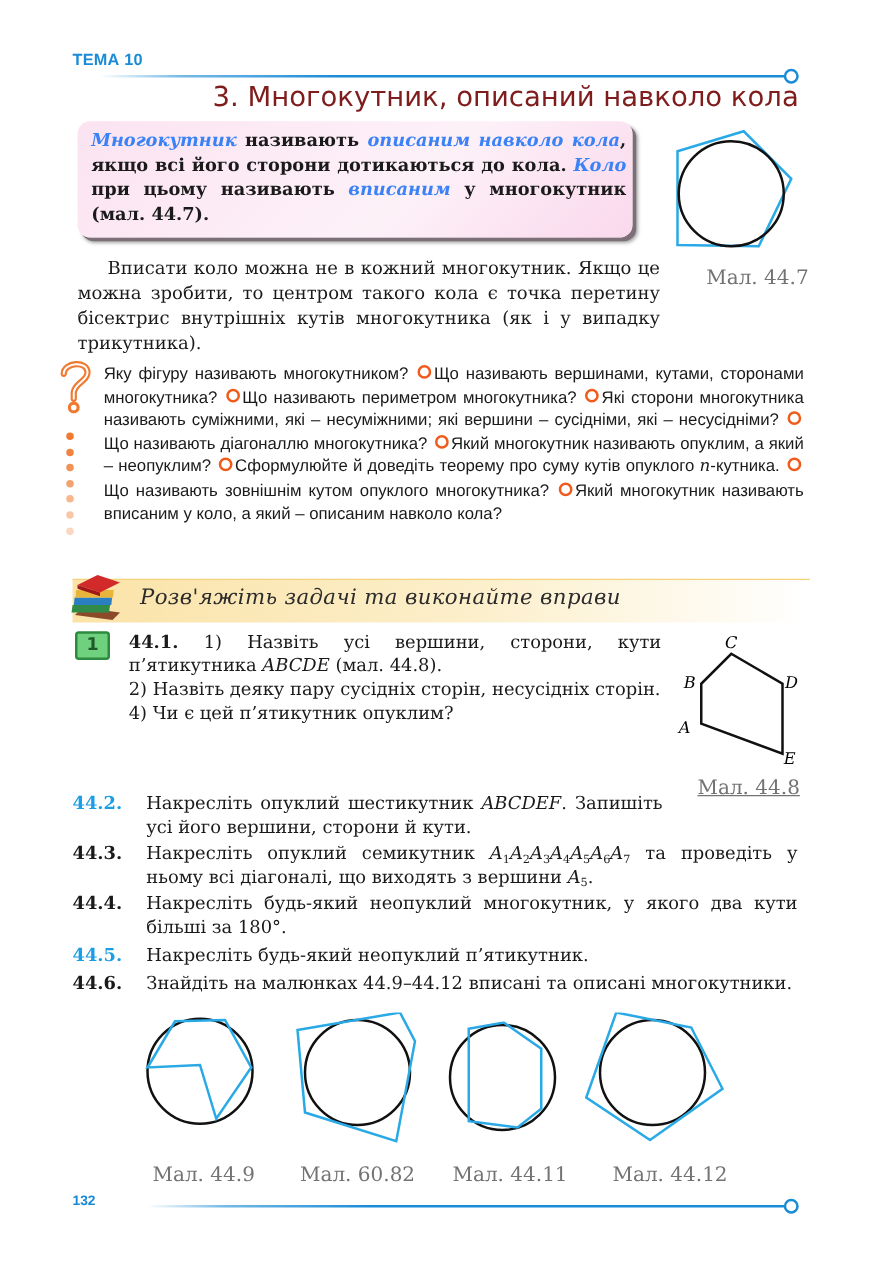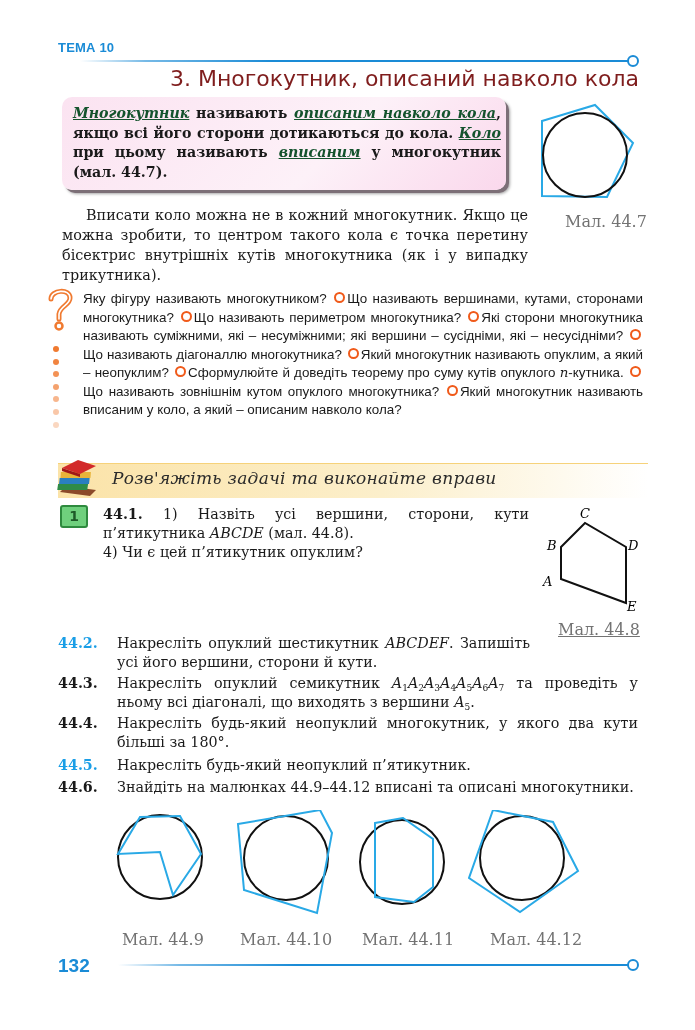--- a/index.html
+++ b/index.html
@@ -8,21 +8,21 @@
 
   .topic { left: 58px; top: 40px; font-family: "Liberation Sans", sans-serif; font-weight: bold; font-size: 13px; color: #1a8bd6; letter-spacing: 0.2px; }
   .rule { height: 2px; background: linear-gradient(to right, rgba(26,139,214,0) 0%, rgba(26,139,214,0.6) 12%, #1a8bd6 35%, #1a8bd6 100%); }
   .rule-end { width: 8px; height: 8px; border: 2px solid #1a8bd6; border-radius: 50%; background: #fff; }
   .section-title { left: 170px; top: 66px; font-family: "DejaVu Sans", sans-serif; font-size: 22px; color: #7f1d1d; }
 
   .defbox { left: 62px; top: 97px; width: 444px; height: 93px; border-radius: 10px;
     background: linear-gradient(135deg, #fbe3f1 0%, #fdf1f8 60%, #fad8ec 100%);
     box-shadow: 3px 3px 0 #7c6f77, 4px 4px 3px rgba(0,0,0,0.35); }
   .deftext { left: 73px; top: 104px; width: 428px; font-family: "DejaVu Serif", serif; font-weight: bold; font-size: 14.2px; line-height: 19.5px; text-align: justify; color: #1a1a1a; }
-  .pink { color: #14532d; font-style: italic; text-decoration: underline; }
+  .pink { color: #3b82f6; font-style: italic; }
 
   .para { left: 62px; top: 205px; width: 466px; font-size: 14.4px; line-height: 20px; text-align: justify; }
   .para .indent { display: inline-block; width: 24px; }
 
   .caption { font-family: "DejaVu Serif", serif; font-size: 16px; color: #737373; }
 
   .qicon { left: 46px; top: 287px; }
   .dots { left: 53px; }
   .dot { width: 6px; height: 6px; border-radius: 50%; background: #f07a30; margin-bottom: 6.6px; }
   .qtext { left: 83px; top: 290px; width: 560px; font-family: "Liberation Sans", sans-serif; font-size: 13.4px; line-height: 18.5px; text-align: justify; color: #1a1a1a; }
@@ -35,21 +35,21 @@
   .level { left: 60px; top: 505px; width: 24px; height: 19px; border: 2px solid #2e8a3e; border-radius: 3px; background: #6fd07d; font-family: "DejaVu Sans", sans-serif; font-size: 14px; font-weight: bold; color: #1e5a28; text-align: center; line-height: 19px; }
 
   .task { font-size: 14.3px; line-height: 19px; text-align: justify; }
   .tnum { font-weight: bold; }
   .tnum.blue { color: #1a9ee6; }
   .hang { position: absolute; left: 0; top: 0; }
   .tbody { margin-left: 59px; }
   sub { font-size: 9px; vertical-align: -3px; line-height: 0; }
   i { font-style: italic; }
 
-  .pagenum { left: 58px; top: 955px; font-family: "Liberation Sans", sans-serif; font-weight: bold; font-size: 19px; color: #1a8bd6; }
+  .pagenum { left: 58px; top: 955px; font-family: "Liberation Sans", sans-serif; font-weight: bold; font-size: 11px; color: #1a8bd6; }
 </style>
 </head>
 <body>
 
 <div class="abs topic">ТЕМА 10</div>
 <div class="abs rule" style="left:80px; top:60px; width:548px;"></div>
 <div class="abs rule-end" style="left:627px; top:55px;"></div>
 <div class="abs section-title">3. Многокутник, описаний навколо кола</div>
 
 <div class="abs defbox"></div>
@@ -87,20 +87,21 @@
   <rect x="6" y="16" width="30" height="6" fill="#e8b43a" transform="skewX(-4)"></rect>
   <path d="M6 12 L22 4 L40 10 L24 18 Z" fill="#d22a2a"></path>
   <path d="M6 12 L24 18 L24 21 L6 15 Z" fill="#a01818"></path>
 </svg>
 <div class="abs banner-text">Розв'яжіть задачі та виконайте вправи</div>
 
 <div class="abs level">1</div>
 
 <div class="abs task" style="left:103px; top:505px; width:426px;">
   <div><span class="tnum">44.1.</span><span> 1) Назвіть усі вершини, сторони, кути п’ятикутника </span><i>ABCDE</i><span> (мал. 44.8).</span></div>
+  <div>2) Назвіть деяку пару сусідніх сторін, несусідніх сторін.</div>
   <div>4) Чи є цей п’ятикутник опуклим?</div>
 </div>
 
 <svg class="abs" style="left:535px; top:503px;" width="120" height="110" viewBox="0 0 120 110">
   <polygon points="26,44 50,20 91,44 91,100 26,76" fill="none" stroke="#111" stroke-width="2"></polygon>
   <text x="45" y="15" font-family="DejaVu Serif, serif" font-style="italic" font-size="13">C</text>
   <text x="12" y="47" font-family="DejaVu Serif, serif" font-style="italic" font-size="13">B</text>
   <text x="93" y="47" font-family="DejaVu Serif, serif" font-style="italic" font-size="13">D</text>
   <text x="8" y="83" font-family="DejaVu Serif, serif" font-style="italic" font-size="13">A</text>
   <text x="92" y="108" font-family="DejaVu Serif, serif" font-style="italic" font-size="13">E</text>
@@ -135,21 +136,21 @@
 <svg class="abs" style="left:115px; top:812px;" width="90" height="90" viewBox="0 0 90 90">
   <circle cx="45" cy="45" r="42" fill="none" stroke="#111" stroke-width="2"></circle>
   <polygon points="25,5 65,4 86,42 58,83 45,40 3,42" fill="none" stroke="#29a9e6" stroke-width="2"></polygon>
 </svg>
 <div class="abs caption" style="left:122px; top:930px;">Мал. 44.9</div>
 
 <svg class="abs" style="left:235px; top:810px;" width="100" height="105" viewBox="0 0 100 105">
   <circle cx="51" cy="48" r="42" fill="none" stroke="#111" stroke-width="2"></circle>
   <polygon points="3,14 85,0 97,23 82,103 9,80" fill="none" stroke="#29a9e6" stroke-width="2"></polygon>
 </svg>
-<div class="abs caption" style="left:240px; top:930px;">Мал. 44.10</div>
+<div class="abs caption" style="left:240px; top:930px;">Мал. 60.82</div>
 
 <svg class="abs" style="left:357px; top:817px;" width="90" height="90" viewBox="0 0 90 90">
   <circle cx="45" cy="45" r="42" fill="none" stroke="#111" stroke-width="2"></circle>
   <polygon points="18,6 46,1 76,22 76,70 57,85 18,80" fill="none" stroke="#29a9e6" stroke-width="2"></polygon>
 </svg>
 <div class="abs caption" style="left:362px; top:930px;">Мал. 44.11</div>
 
 <svg class="abs" style="left:468px; top:810px;" width="115" height="105" viewBox="0 0 115 105">
   <circle cx="54" cy="48" r="42" fill="none" stroke="#111" stroke-width="2"></circle>
   <polygon points="25,0 85,12 110,61 52,102 1,68" fill="none" stroke="#29a9e6" stroke-width="2"></polygon>

